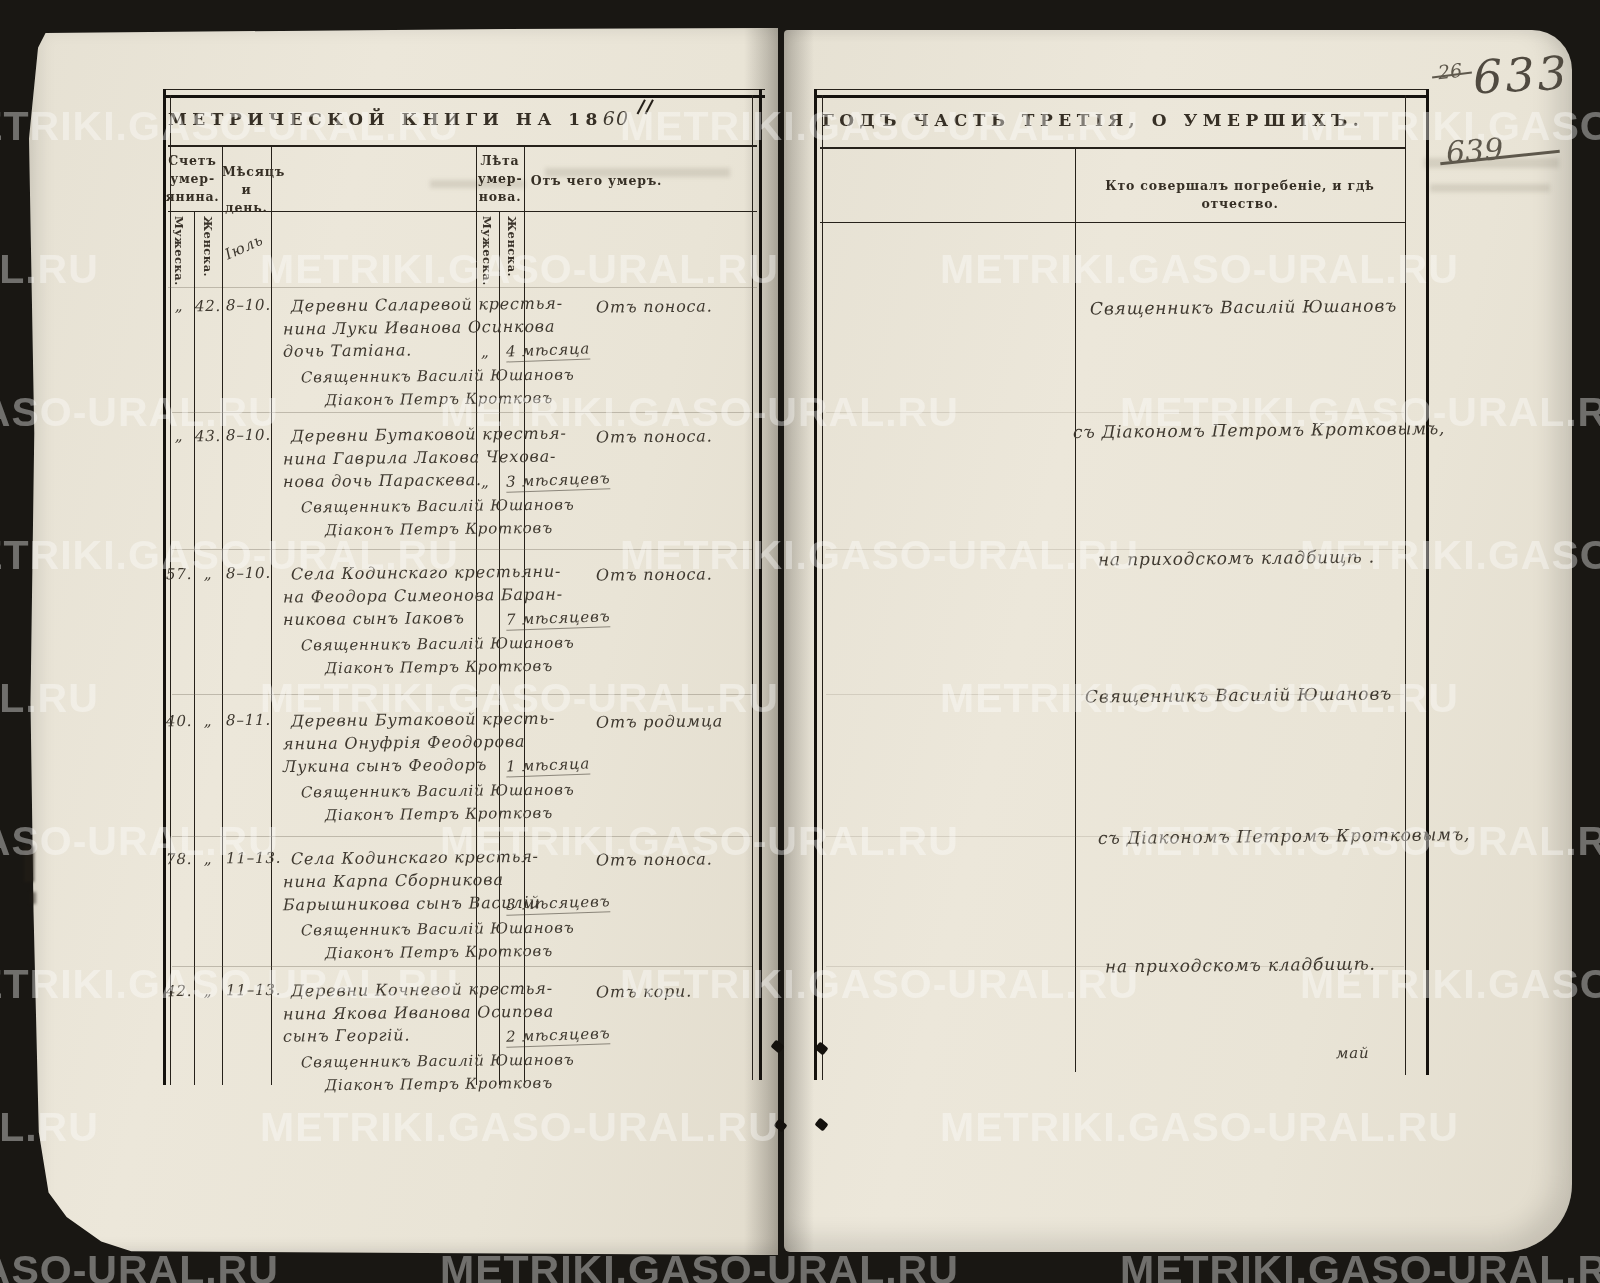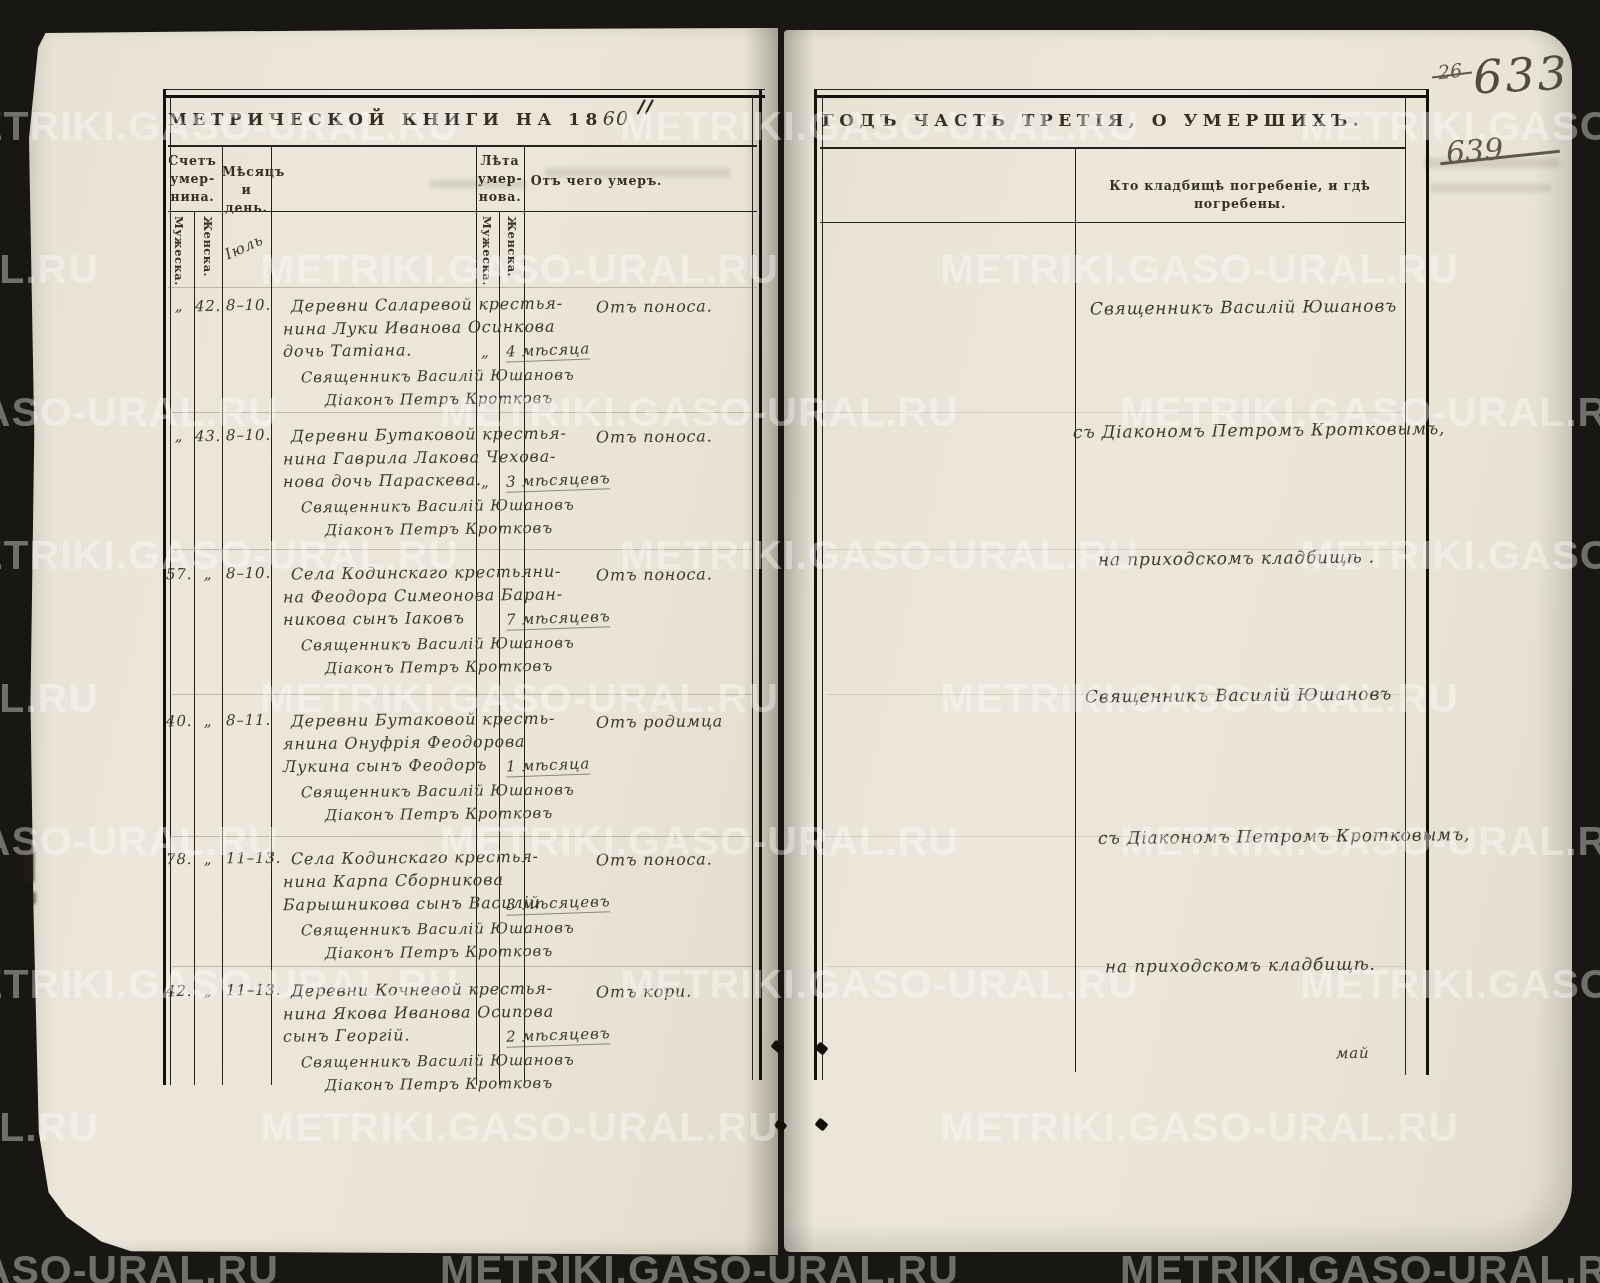--- a/index.html
+++ b/index.html
@@ -93,21 +93,21 @@
   <div class="ln faint" style="left:172px;top:694px;width:580px;height:1px;"></div>
   <div class="ln faint" style="left:172px;top:836px;width:580px;height:1px;"></div>
   <div class="ln faint" style="left:172px;top:966px;width:580px;height:1px;"></div>
 
   <div class="print title" style="left:168px;top:107px;width:589px;"><span>МЕТРИЧЕСКОЙ КНИГИ НА 18</span><span class="hw" style="position:static;font-size:19px;font-weight:400;letter-spacing:1px;">60</span></div>
   <div class="ln" style="left:633px;top:106px;width:16px;height:1.5px;transform:rotate(-62deg);"></div>
   <div class="ln" style="left:641px;top:106px;width:16px;height:1.5px;transform:rotate(-62deg);"></div>
 
   <div class="print colhead" style="left:163px;top:152px;width:59px;">Счетъ
 умер-
-нина.</div>
+янина.</div>
   <div class="print colhead" style="left:222px;top:163px;width:49px;">Мѣсяцъ
 и день.</div>
   <div class="print colhead" style="left:476px;top:152px;width:48px;">Лѣта
 умер-
 нова.</div>
   <div class="print colhead" style="left:524px;top:172px;width:145px;">Отъ чего умеръ.</div>
 
   <div class="vtext" style="left:172px;top:216px;height:70px;">Мужеска.</div>
   <div class="vtext" style="left:201px;top:216px;height:70px;">Женска.</div>
   <div class="vtext" style="left:480px;top:216px;height:70px;">Мужеска.</div>
@@ -204,21 +204,21 @@
   <div class="ln" style="left:820px;top:147px;width:586px;height:2px;"></div>
   <div class="ln" style="left:820px;top:222px;width:586px;height:1px;"></div>
   <div class="ln" style="left:1075px;top:147px;width:1px;height:925px;"></div>
   <div class="ln ghost" style="left:826px;top:412px;width:578px;height:1px;"></div>
   <div class="ln ghost" style="left:826px;top:549px;width:578px;height:1px;"></div>
   <div class="ln ghost" style="left:826px;top:694px;width:578px;height:1px;"></div>
   <div class="ln ghost" style="left:826px;top:836px;width:578px;height:1px;"></div>
   <div class="ln ghost" style="left:826px;top:966px;width:578px;height:1px;"></div>
 
   <div class="print title" style="left:822px;top:110px;width:488px;">ГОДЪ ЧАСТЬ ТРЕТІЯ, О УМЕРШИХЪ.</div>
-  <div class="print colhead" style="left:1075px;top:177px;width:330px;">Кто кладбищѣ погребеніе, и гдѣ погребены.</div>
+  <div class="print colhead" style="left:1075px;top:177px;width:330px;">Кто совершалъ погребеніе, и гдѣ отчество.</div>
 
   <div class="hw" style="left:1090px;top:297px;font-size:17px;">Священникъ Василій Юшановъ</div>
   <div class="hw" style="left:1073px;top:420px;font-size:17px;">съ Діакономъ Петромъ Кротковымъ,</div>
   <div class="hw" style="left:1098px;top:548px;font-size:17px;">на приходскомъ кладбищѣ .</div>
   <div class="hw" style="left:1085px;top:685px;font-size:17px;">Священникъ Василій Юшановъ</div>
   <div class="hw" style="left:1098px;top:826px;font-size:17px;">съ Діакономъ Петромъ Кротковымъ,</div>
   <div class="hw" style="left:1105px;top:955px;font-size:17px;">на приходскомъ кладбищѣ.</div>
   <div class="hw" style="left:1336px;top:1044px;font-size:15px;">май</div>
 
   <div class="pencil" style="left:1438px;top:60px;font-size:19px;transform:rotate(-6deg);">26</div>

